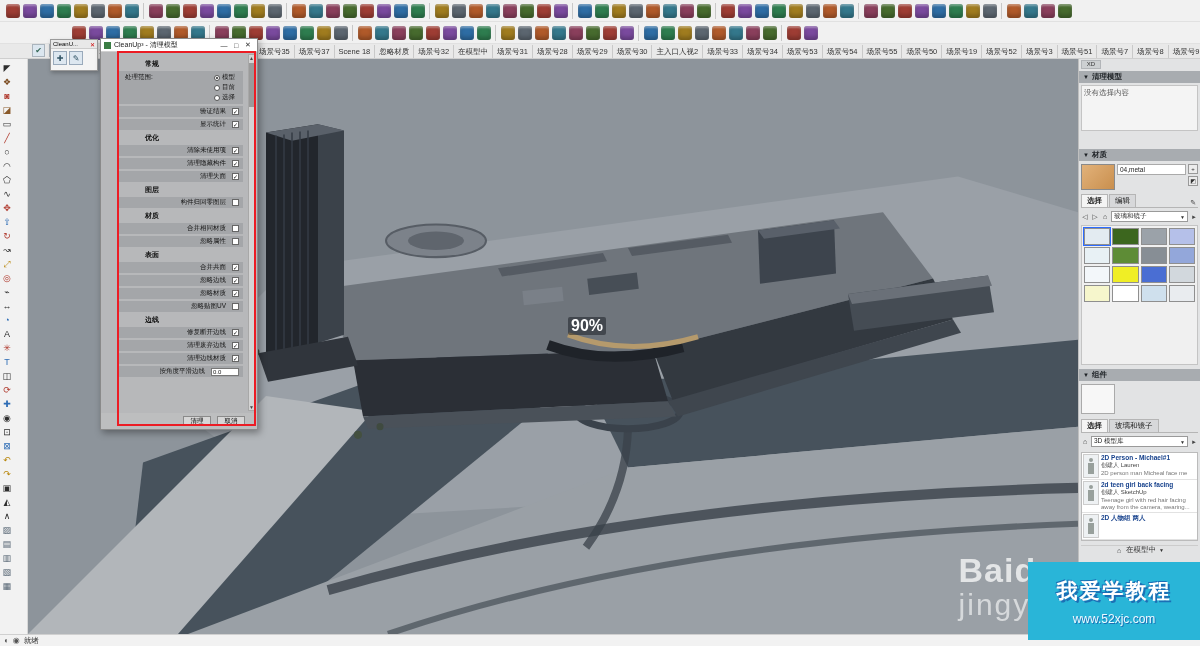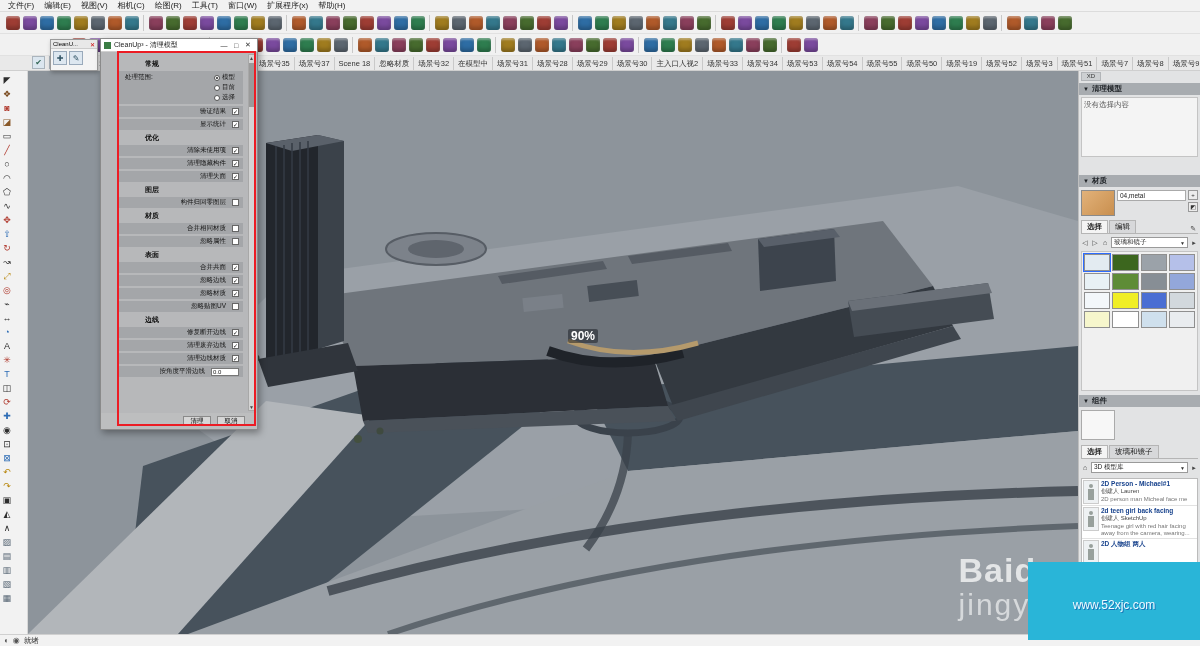--- a/index.html
+++ b/index.html
@@ -18,32 +18,32 @@
   .plugin-icon { width:13px; height:13px; margin:0 2px 1px 2px; background:#dbe6ef; border:1px solid #aab4bd; font-size:8px; line-height:11px; text-align:center; color:#365; flex:0 0 auto; }
   .scene-tab { padding:1px 4px; height:13px; line-height:11px; border-right:1px solid #c9c9c9; background:#e9e9e9; white-space:nowrap; flex:0 0 auto; }
 
   
   .main { display:flex; height:563px; flex:1 1 auto; overflow:hidden; }
   .left-toolbar { width:28px; background:#f2f2f2; border-right:1px solid #d8d8d8; display:flex; flex-wrap:wrap; align-content:flex-start; padding-top:2px; flex:0 0 auto; }
   .tool-icon { width:13px; height:13px; margin:0.5px; font-size:9px; line-height:13px; text-align:center; }
 
   .viewport { flex:1 1 auto; position:relative; background:#8d949b; overflow:hidden; }
   .viewport svg { position:absolute; inset:0; width:100%; height:100%; }
-  .progress-label { position:absolute; left:540px; top:258px; color:#fff; font-size:12px; font-weight:bold; background:rgba(22,26,31,.5); padding:0 3px; border-radius:2px; z-index:8; }
+  .progress-label { position:absolute; left:540px; top:258px; color:#fff; font-size:16px; font-weight:bold; background:rgba(22,26,31,.5); padding:0 3px; border-radius:2px; z-index:8; }
   .baidu-mark { position:absolute; right:2px; bottom:14px; z-index:10; color:rgba(255,255,255,.72); line-height:1.05; text-align:left; }
   .baidu-line1 { font-size:34px; font-weight:bold; letter-spacing:1px; display:flex; align-items:center; gap:3px; }
   .baidu-logo { display:inline-block; width:15px; height:15px; border-radius:50%; background:linear-gradient(135deg,#e03a3a 50%,#2a6fd6 50%); opacity:.85; }
   .baidu-line2 { font-size:30px; color:rgba(255,255,255,.6); letter-spacing:2px; }
 
   
   .right-panel { width:122px; background:#e2e3e4; border-left:1px solid #bfbfbf; font-size:7.5px; color:#222; display:flex; flex-direction:column; overflow:hidden; flex:0 0 auto; }
   .tray-tab { width:20px; height:9px; margin:1px 0 0 2px; background:#cdd0d2; border:1px solid #b2b5b8; font-size:6px; line-height:7px; text-align:center; color:#333; }
   .panel-header { height:12px; background:#a8acb0; color:#1e2226; font-weight:bold; display:flex; align-items:center; padding:0 4px; margin-top:2px; flex:0 0 auto; }
   .panel-header .tri { margin-right:3px; font-size:6px; }
-  .entity-box { background:#f4f4f4; border:1px solid #c4c4c4; margin:2px; height:60px; padding:2px; color:#555; }
+  .entity-box { background:#f4f4f4; border:1px solid #c4c4c4; margin:2px; height:46px; padding:2px; color:#555; }
   .sect-gap { height:14px; flex:0 0 auto; }
   .mat-row { display:flex; margin:3px 2px 2px 2px; gap:2px; }
   .mat-thumb { width:34px; height:26px; background:linear-gradient(135deg,#e2b27a,#c98f4e); border:1px solid #8a8a8a; flex:0 0 auto; }
   .mat-name { flex:1; height:11px; border:1px solid #aaa; background:#fff; font-size:6.5px; padding:1px 2px; overflow:hidden; white-space:nowrap; }
   .mat-side { display:flex; flex-direction:column; gap:2px; flex:0 0 auto; }
   .sbtn { width:10px; height:10px; border:1px solid #999; background:#ececec; font-size:6px; line-height:8px; text-align:center; color:#333; }
   .mini-tabs { display:flex; margin:2px 2px 0 2px; border-bottom:1px solid #b5b5b5; align-items:flex-end; }
   .mini-tab { padding:1px 5px; background:#d7d8da; border:1px solid #b5b5b5; border-bottom:none; margin-right:1px; white-space:nowrap; }
   .mini-tab.active { background:#f4f4f4; font-weight:bold; }
   .mini-tabs .tab-tool { margin-left:auto; font-size:7px; color:#444; padding:0 2px; }
@@ -108,31 +108,20 @@
   
   .site-mark { position:absolute; right:0; bottom:6px; width:172px; height:78px; background:#29b5d8; display:flex; flex-direction:column; align-items:center; justify-content:center; z-index:50; }
   .site-line1 { font-size:21px; font-weight:bold; color:#ffffff; text-shadow:2px 2px 0 #1b6fb5, -1px -1px 0 #1b6fb5; letter-spacing:2px; }
   .site-line2 { font-size:12px; color:#eefaff; margin-top:7px; text-shadow:1px 1px 0 #1b6fb5; }
 </style>
 </head>
 <body>
 
 <div id="app">
 
-  <div class="menu-bar">
-      <span class="menu-item">文件(F)</span>
-      <span class="menu-item">编辑(E)</span>
-      <span class="menu-item">视图(V)</span>
-      <span class="menu-item">相机(C)</span>
-      <span class="menu-item">绘图(R)</span>
-      <span class="menu-item">工具(T)</span>
-      <span class="menu-item">窗口(W)</span>
-      <span class="menu-item">扩展程序(x)</span>
-      <span class="menu-item">帮助(H)</span>
-    </div>
 
   <div class="toolbar-row" id="toolbar-row-1">
       <span class="tb-icon" style="background: rgb(158, 61, 52);"></span>
       <span class="tb-icon" style="background: rgb(122, 74, 158);"></span>
       <span class="tb-icon" style="background: rgb(46, 109, 164);"></span>
       <span class="tb-icon" style="background: rgb(46, 125, 79);"></span>
       <span class="tb-icon" style="background: rgb(160, 124, 31);"></span>
       <span class="tb-icon" style="background: rgb(92, 102, 112);"></span>
       <span class="tb-icon" style="background: rgb(176, 90, 42);"></span>
       <span class="tb-icon" style="background: rgb(52, 120, 140);"></span>
@@ -616,16 +605,17 @@
       </div>
     </div>
     <div class="dlg-buttons">
       <div class="dlg-btn">清理</div>
       <div class="dlg-btn">取消</div>
     </div>
     <div class="red-box"></div>
   </div>
 
   <div class="site-mark">
+    <div class="site-line1">我爱学教程</div>
     <div class="site-line2">www.52xjc.com</div>
   </div>
 
 </div>
 
 </body></html>

